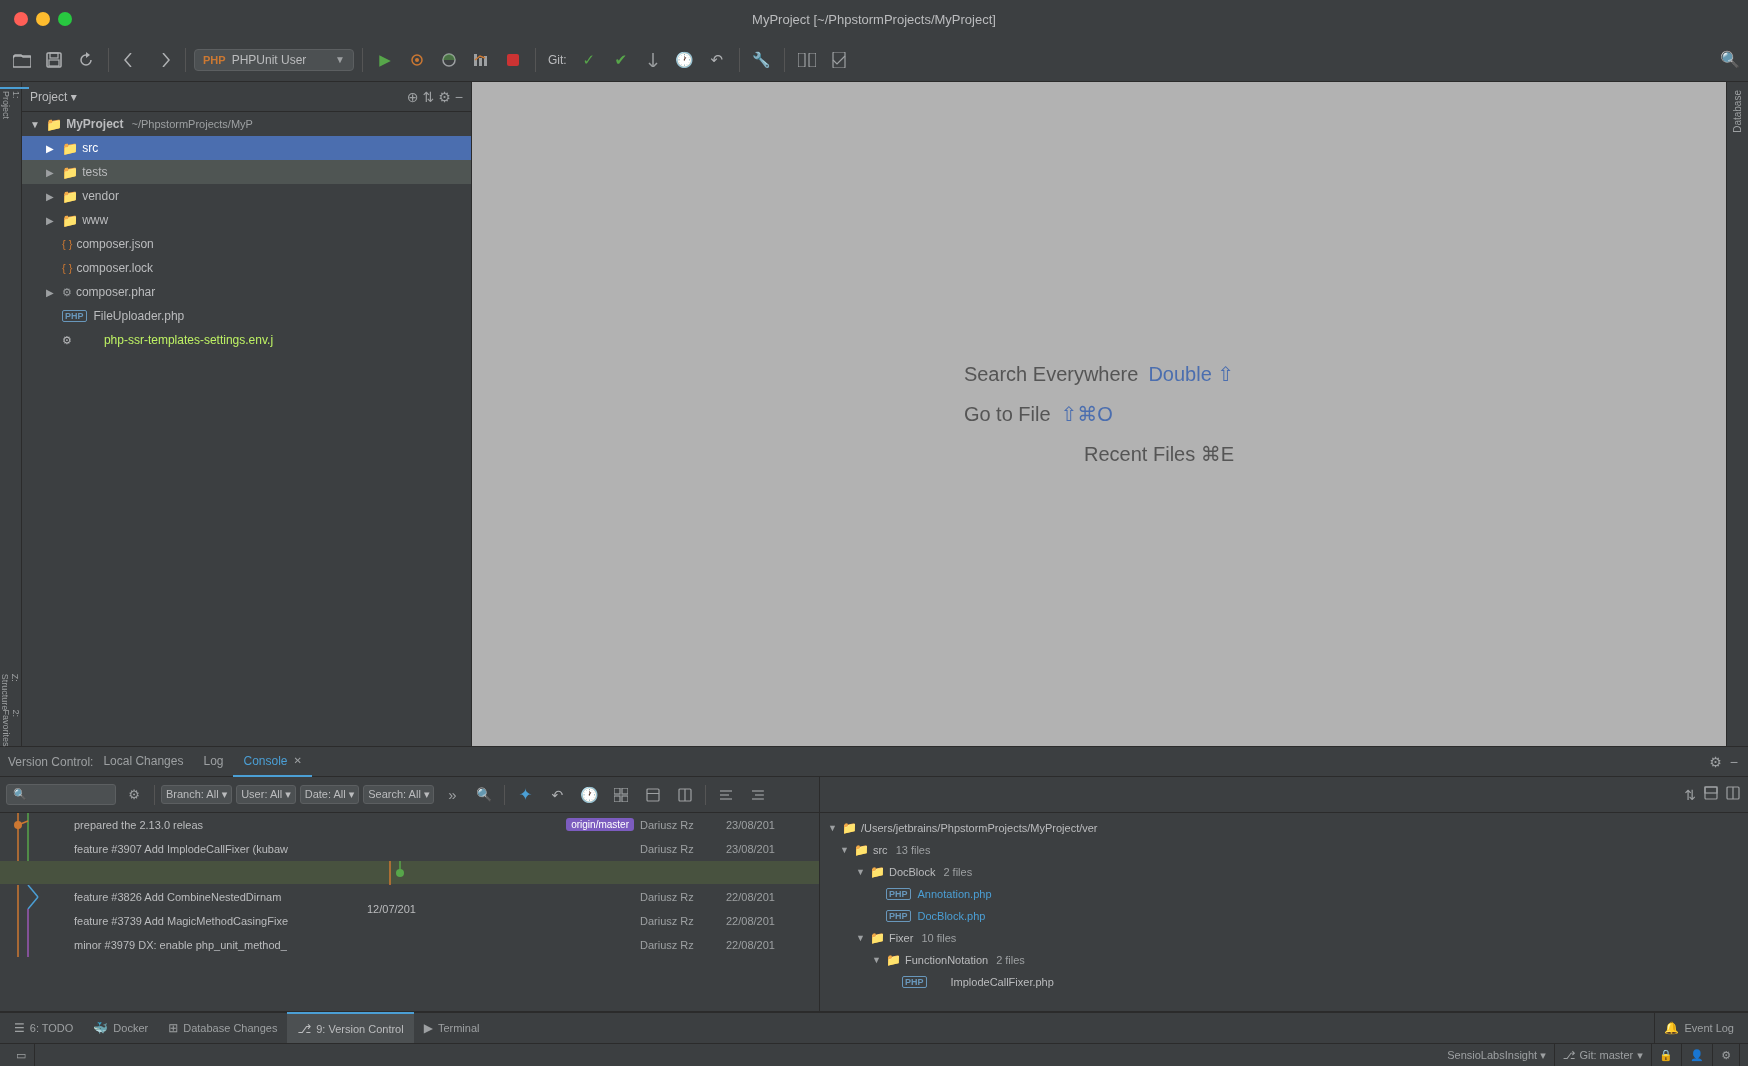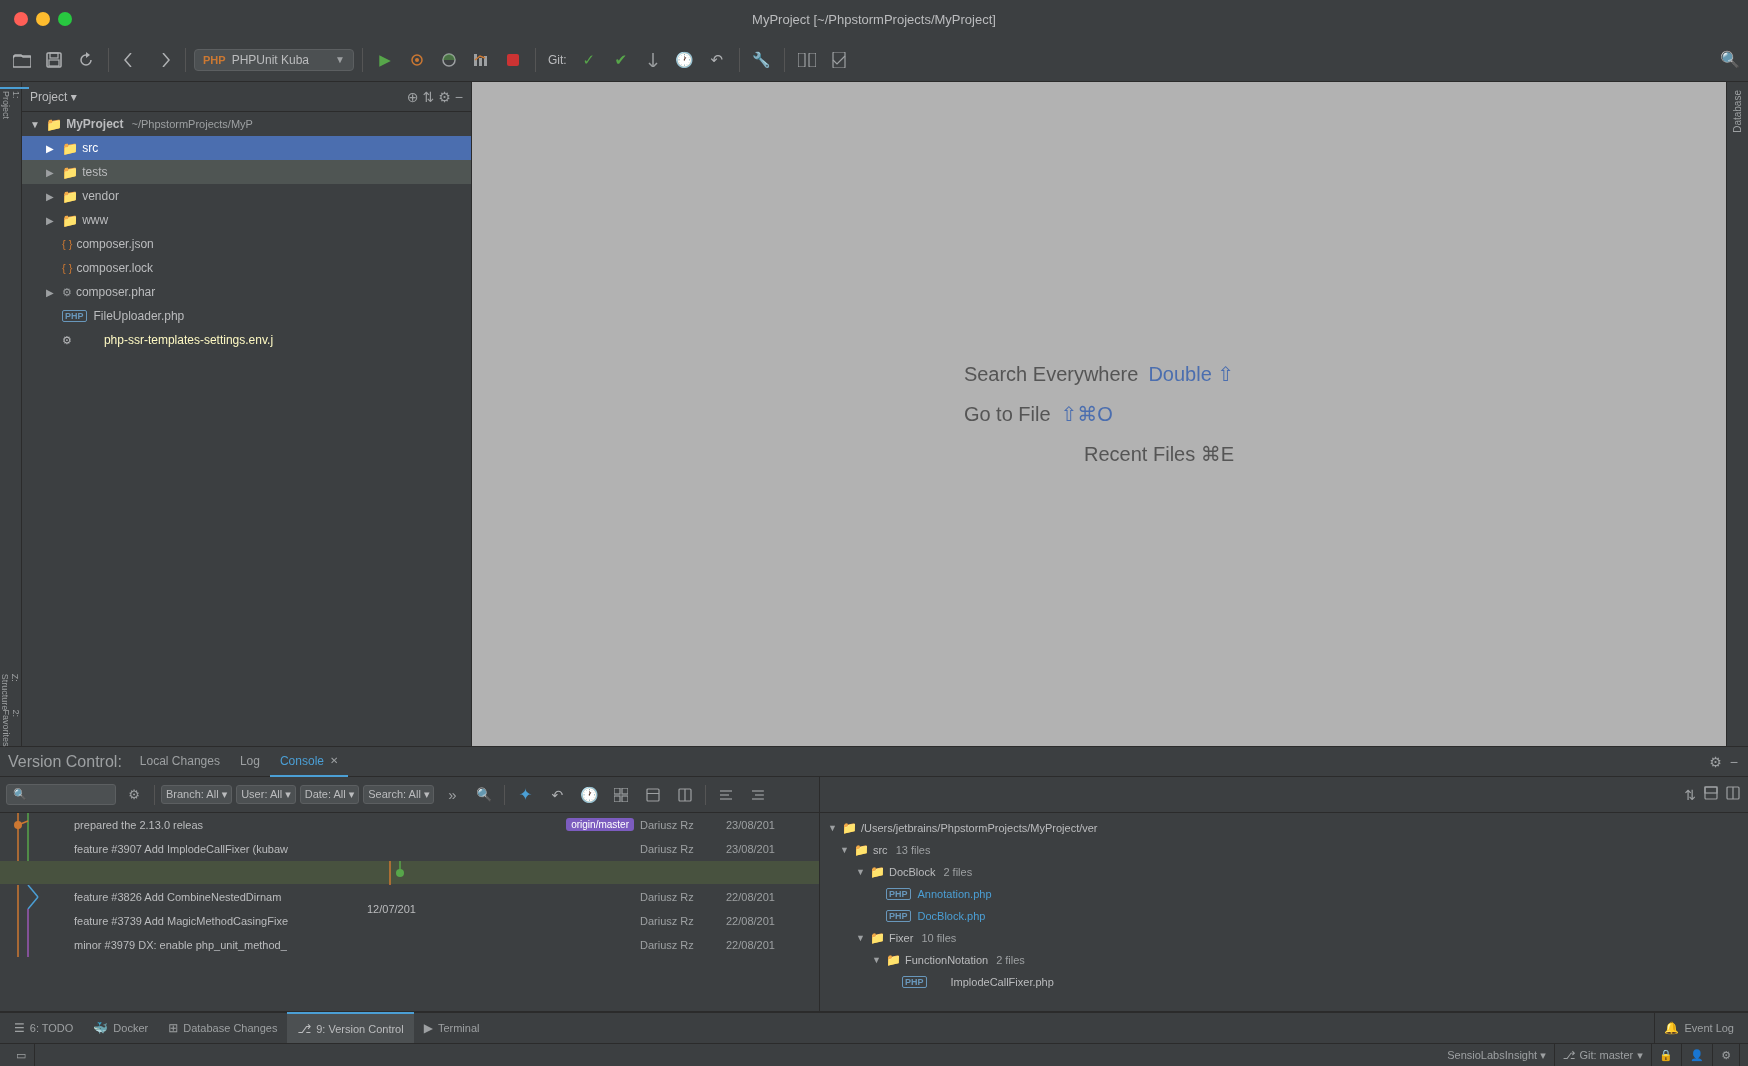--- a/index.html
+++ b/index.html
@@ -189,22 +189,21 @@
       height: 30px;
       background: #3c3f41;
       border-bottom: 1px solid #2b2b2b;
       display: flex;
       align-items: center;
       padding: 0 8px;
       gap: 0;
     }
     .vc-label {
       color: #9da0a2;
-      font-size: 16px;
-      margin-right: 8px;
+      font-size: 12px;
     }
     .btab {
       height: 30px;
       display: flex;
       align-items: center;
       padding: 0 10px;
       cursor: pointer;
       color: #9da0a2;
       font-size: 12px;
       border-bottom: 2px solid transparent;
@@ -428,21 +427,21 @@
   </div>
   <div class="tb-btn">
     <svg width="16" height="14" viewBox="0 0 16 14">
         <polyline points="8,0 14,7 8,14" fill="none" stroke="#afb1b3" stroke-width="1.5"></polyline>
       </svg>
   </div>
   <div class="tb-sep"></div>
 
   <div class="run-config">
     <span class="run-config-icon">PHP</span>
-    <span>PHPUnit Kuba</span>
+    <span>PHPUnit User</span>
     <span style="margin-left:auto;color:#9da0a2;font-size:10px;">▼</span>
   </div>
   <div class="tb-sep"></div>
   <div class="tb-btn" style="color:#57a64a;">▶</div>
   <div class="tb-btn">
     <svg width="16" height="16" viewBox="0 0 16 16">
         <circle cx="8" cy="8" r="5" fill="none" stroke="#cc7832" stroke-width="1.5"></circle>
         <circle cx="8" cy="8" r="2" fill="#cc7832"></circle>
       </svg>
   </div>
@@ -568,21 +567,21 @@
 
         <div class="tree-item" style="padding-left:24px;">
           <span style="width:12px;"></span>
           <span style="font-size:9px; color:#6897bb; font-weight:bold; border:1px solid #6897bb; border-radius:2px; padding:0 2px;">PHP</span>
           <span style="margin-left:3px;">FileUploader.php</span>
         </div>
 
         <div class="tree-item" style="padding-left:24px;">
           <span style="width:12px;"></span>
           <span style="font-size:11px;">⚙</span>
-          <span style="color:#fef9c3;padding-left:28px;">php-ssr-templates-settings.env.j</span>
+          <span style="color:#bef264;padding-left:28px;">php-ssr-templates-settings.env.j</span>
         </div>
       </div>
     </div>
 
     <div id="editor-area">
       <div class="editor-placeholder">
         <div class="ep-line">
           <span class="ep-label">Search Everywhere</span>
           <span class="ep-shortcut">Double ⇧</span>
         </div>

